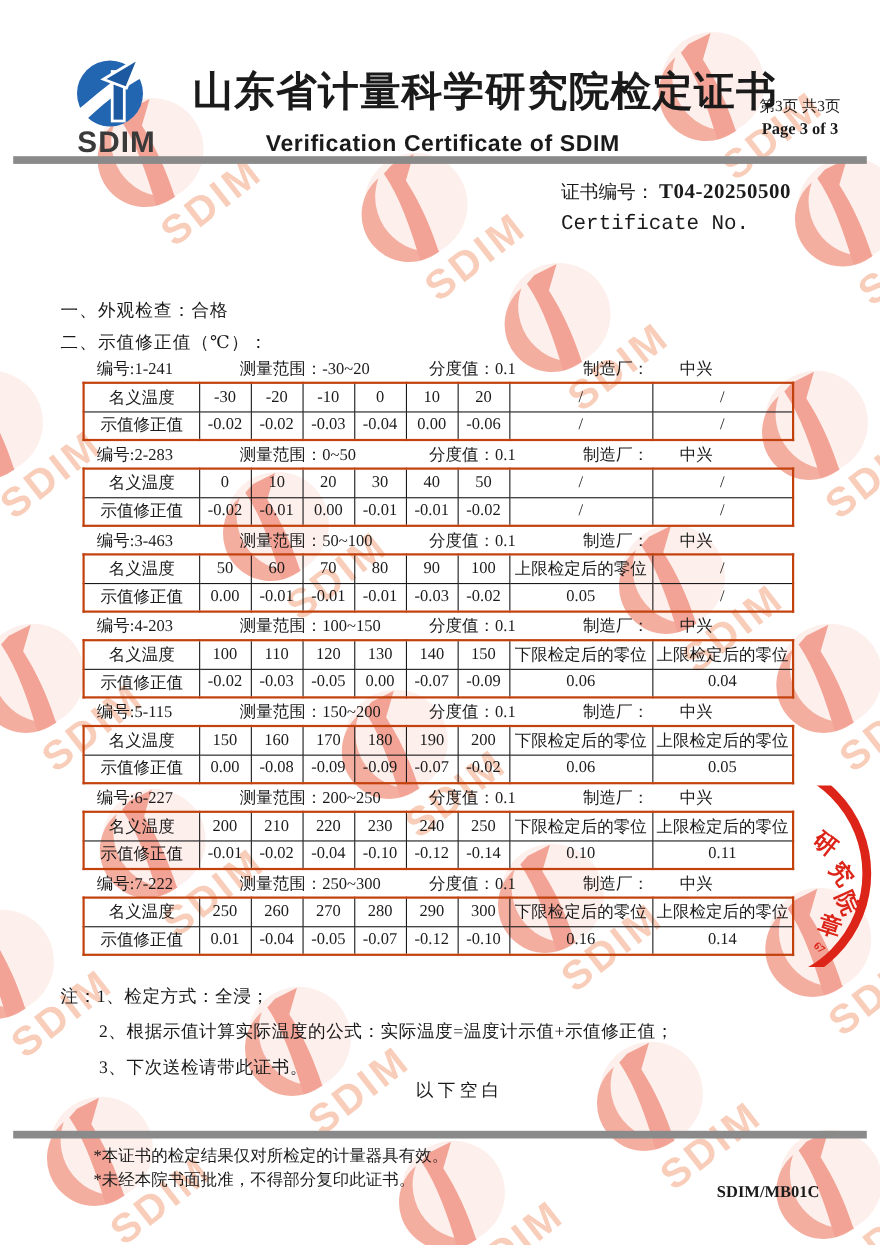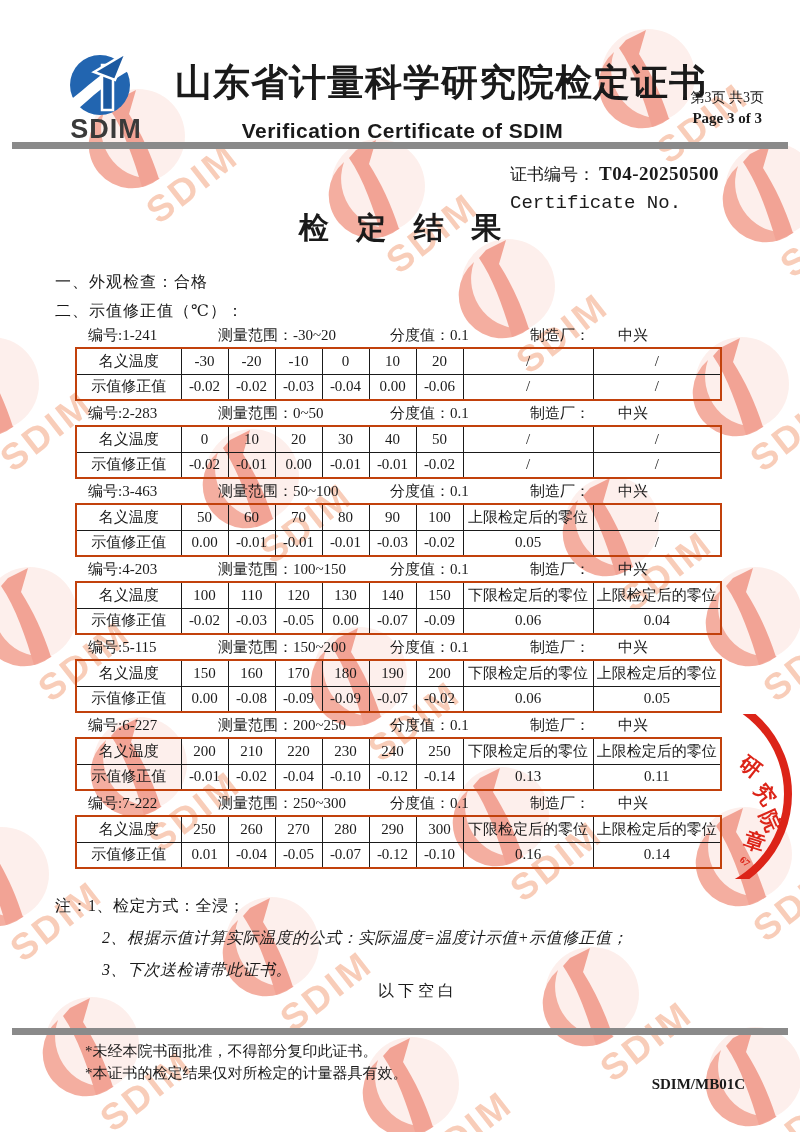--- a/index.html
+++ b/index.html
@@ -48,21 +48,21 @@
   .meta .m3 { position:absolute; left:455px; }
   .meta .maker-val { margin-left:28px; }
   table.vtable { width:645px; border-collapse:collapse; table-layout:fixed; margin-bottom:2px; }
   table.vtable td { border:1px solid #1a1a1a; text-align:center; font-size:15px;
                     height:26px; padding:0 1px; overflow:hidden; white-space:nowrap; background:transparent; }
   table.vtable { border:2px solid #c2410c; }
   col.c-lab { width:105px; } col.c-n { width:47px; } col.c-w1 { width:130px; } col.c-w2 { width:128px; }
   
   .notes { position:absolute; left:55px; top:896px; font-size:16px; }
   .note-line { margin-bottom:11px; letter-spacing:.5px; }
-  .note-line.indent { margin-left:47px;font-style:italic; }
+  .note-line.indent { margin-left:35px; }
   .blank-note { position:absolute; top:981px; left:0; right:0; text-align:center;
                 font-size:16px; letter-spacing:4px;padding-left:36px; }
   
   .foot-notes { position:absolute; left:85px; top:1040px; font-size:15px; line-height:22px; }
   .form-no { position:absolute; right:55px; top:1076px; font-size:15px; font-weight:600; }
   
   .stamp { position:absolute; right:0; top:714px; width:72px; height:165px; z-index:3; pointer-events:none; }
   .hidden-defs { position:absolute; width:0; height:0; overflow:hidden; }
 </style>
 </head>
@@ -172,21 +172,20 @@
     <div class="bar bar-top"></div>
 
     <div class="cert-no">
       <div>
         <span class="cert-label">证书编号：</span>
         <span class="cert-value">T04-20250500</span>
       </div>
       <div class="cert-en">Certificate No.</div>
     </div>
 
-    <div class="results-title">检 定 结 果</div>
     <div class="item1">一、外观检查：合格</div>
     <div class="item2">二、示值修正值（℃）：</div>
 
     <div class="blocks" id="blocks">
   <div class="tblock">
     <div class="meta">
       <span class="m0">
         <span>编号:</span><span>1-241</span>
       </span>
       <span class="m1">
@@ -494,21 +493,21 @@
           <td>上限检定后的零位</td>
         </tr>
         <tr>
           <td>示值修正值</td>
           <td>-0.01</td>
           <td>-0.02</td>
           <td>-0.04</td>
           <td>-0.10</td>
           <td>-0.12</td>
           <td>-0.14</td>
-          <td>0.13</td>
+          <td>0.10</td>
           <td>0.11</td>
         </tr>
       </tbody>
     </table>
   </div>
 
   <div class="tblock">
     <div class="meta">
       <span class="m0">
         <span>编号:</span><span>7-222</span>
@@ -565,22 +564,22 @@
 
     <div class="notes">
       <div class="note-line">注：1、检定方式：全浸；</div>
       <div class="note-line indent">2、根据示值计算实际温度的公式：实际温度=温度计示值+示值修正值；</div>
       <div class="note-line indent">3、下次送检请带此证书。</div>
     </div>
     <div class="blank-note">以下空白</div>
 
     <div class="bar bar-bottom"></div>
     <div class="foot-notes">
+      <div>*本证书的检定结果仅对所检定的计量器具有效。</div>
       <div>*未经本院书面批准，不得部分复印此证书。</div>
-      <div>*本证书的检定结果仅对所检定的计量器具有效。</div>
     </div>
     <div class="form-no">SDIM/MB01C</div>
 
   </div>
 
   <div class="stamp">
     <svg width="72" height="165" viewBox="0 0 72 165">
       <circle cx="-42" cy="80" r="102" fill="none" stroke="#dc2418" stroke-width="8"></circle>
       <g fill="#dc2418" font-family="Liberation Serif, serif" font-size="21" font-weight="bold">
         <text x="12" y="58" transform="rotate(38 20 52)">研</text>

